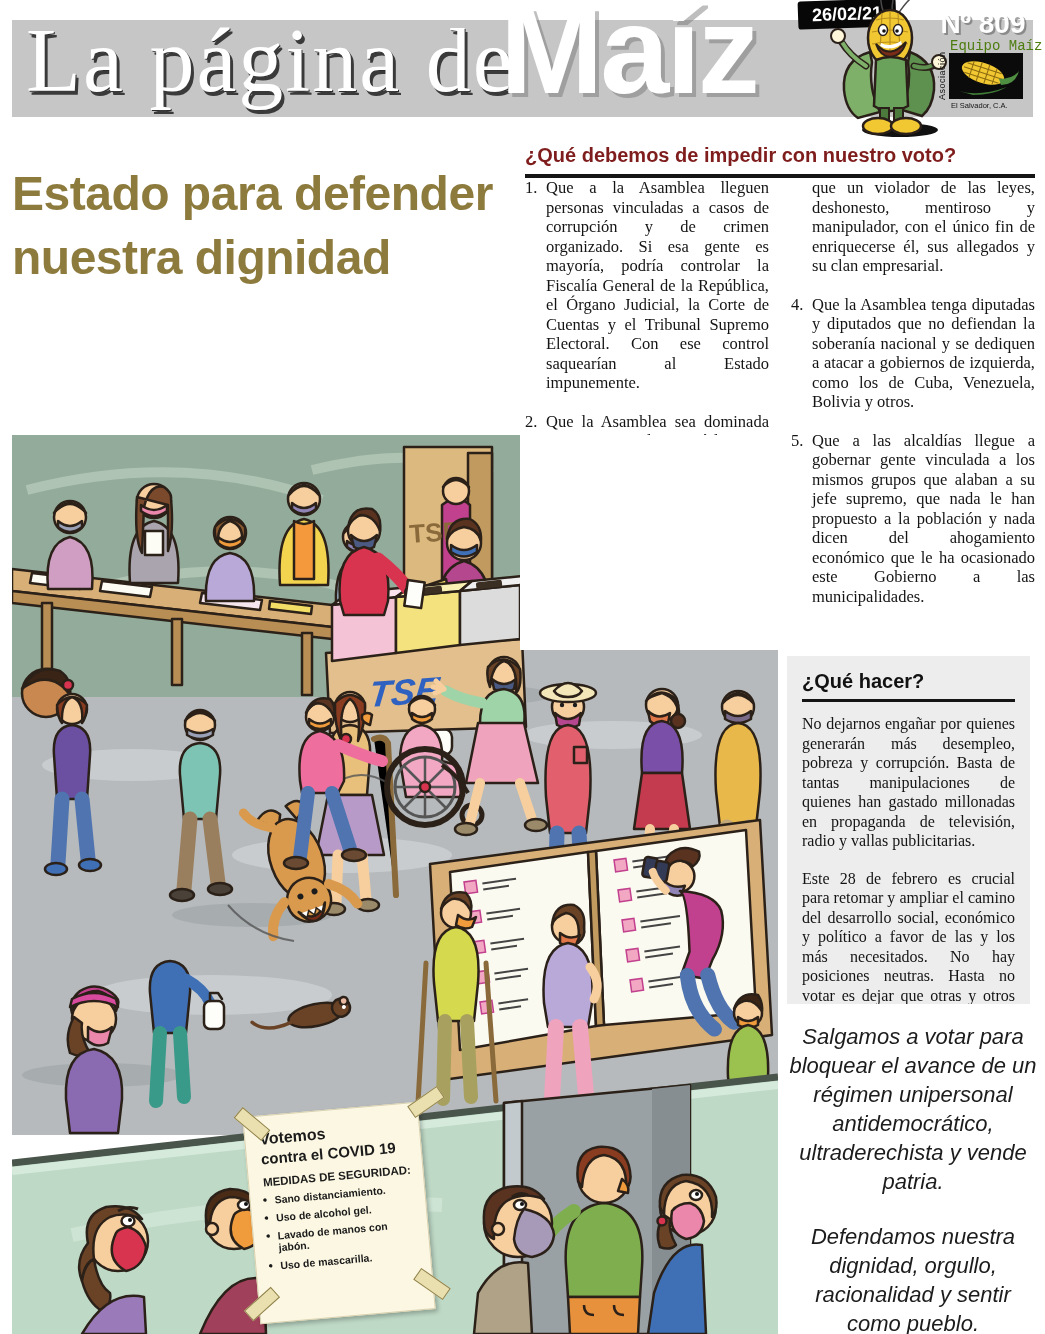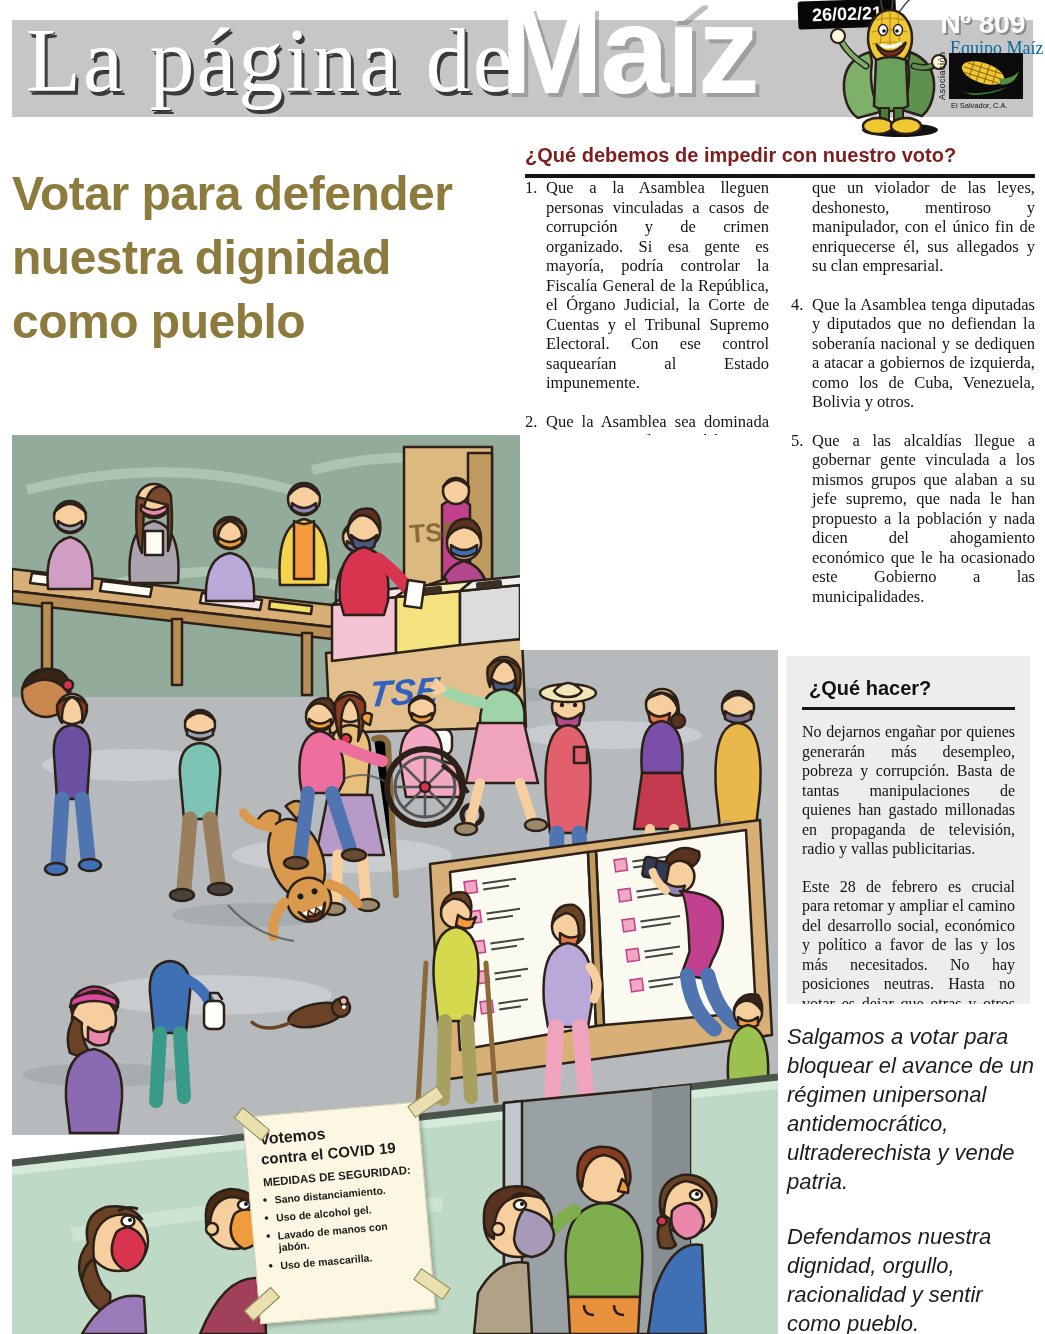--- a/index.html
+++ b/index.html
@@ -14,22 +14,22 @@
   .masthead-bold{position:absolute;left:500px;top:-12px;font-size:124px;line-height:1;
     font-weight:bold;color:#fff;letter-spacing:-3px;
     text-shadow:4px 4px 0 rgba(110,110,110,.45);white-space:nowrap;}
   .date-badge{position:absolute;left:798px;top:0px;width:98px;height:28px;background:#070707;
     color:#fff;font-weight:bold;font-size:18px;line-height:28px;text-align:center;
     border-radius:3px;transform:rotate(-2deg);}
   .issue{position:absolute;left:928px;top:8px;width:110px;text-align:center;font-weight:bold;
     font-size:28px;color:#fff;text-shadow:2px 2px 0 rgba(90,90,90,.55);white-space:nowrap;}
   .mascot{position:absolute;left:822px;top:-18px;}
   .logo{position:absolute;left:938px;top:38px;width:98px;height:76px;}
-  .logo-top{position:absolute;left:12px;top:0;font-family:Liberation Serif, serif;
-    font-size:18px;color:#0369a1;white-space:nowrap;}
+  .logo-top{position:absolute;left:12px;top:0;font-family:Liberation Mono, monospace;
+    font-size:14px;color:#4d7c0f;white-space:nowrap;}
   .logo-side{position:absolute;left:-1px;top:14px;font-size:9px;color:#141414;
     writing-mode:vertical-rl;transform:rotate(180deg);letter-spacing:.5px;height:48px;text-align:center;}
   .logo-box{position:absolute;left:11px;top:15px;width:74px;height:46px;background:#0b0b0b;}
   .logo-bottom{position:absolute;left:13px;top:63px;font-size:7.5px;color:#141414;white-space:nowrap;}
 
   
   .headline{position:absolute;left:12px;top:130px;width:505px;font-weight:bold;
     font-size:48px;line-height:64px;color:#8d7b3e;letter-spacing:-.5px;}
   .intro{position:absolute;left:12px;top:327px;width:506px;font-size:19.5px;line-height:22px;
     color:#141414;}
@@ -41,29 +41,29 @@
   .impedir-cols{column-count:2;column-gap:22px;height:472px;column-fill:auto;
     font-family:Liberation Serif, serif;font-size:16.5px;line-height:19.5px;text-align:justify;
     color:#141414;hyphens:auto;overflow:hidden;}
   .impedir-cols p{margin:0 0 19px 0;}
   .impedir-cols p.numbered{padding-left:21px;text-indent:-21px;}
   .impedir-cols .num{display:inline-block;width:21px;text-indent:0;}
 
   
   .que-hacer{position:absolute;left:787px;top:656px;width:243px;height:348px;background:#ededed;
     padding:14px 15px;box-sizing:border-box;overflow:hidden;}
-  .que-hacer h2{margin:7px;font-size:20px;font-weight:bold;color:#111;}
+  .que-hacer h2{margin:0;font-size:20px;font-weight:bold;color:#111;}
   .que-hacer .rule{height:3px;margin-top:6px;margin-bottom:12px;}
   .que-hacer p{margin:0 0 18px 0;font-family:"Liberation Serif",serif;font-size:16px;
     line-height:19.5px;text-align:justify;color:#141414;hyphens:auto;}
 
   
   .outro{position:absolute;left:787px;top:1022px;width:252px;font-style:italic;font-size:22px;
     line-height:29px;color:#1c1c1c;}
-  .outro p{margin:0 0 26px 0;}
+  .outro p{margin:0 0 26px 0;text-align:center;}
 
   
   .illustration{position:absolute;left:12px;top:435px;width:766px;height:899px;}
   .scene{position:absolute;left:0;top:0;}
   .poster{position:absolute;left:239px;top:674px;width:176px;height:208px;background:#fbf7e2;
     transform:rotate(-5deg);box-shadow:2px 3px 4px rgba(0,0,0,.25);border:1px solid #d8d0ae;
     padding:14px 10px 8px 14px;box-sizing:border-box;z-index:3;color:#1b1b1b;}
   .poster .t1{font-size:16px;font-weight:bold;}
   .poster .t2{font-size:15px;font-weight:bold;margin-top:2px;}
   .poster .sub{font-size:11.5px;font-weight:bold;margin-top:9px;}
@@ -144,23 +144,22 @@
             </g>
           </g>
           <path d="M50,26 Q64,26 70,18 Q66,32 52,32 Z" fill="#4f8f42"></path>
         </svg>
       </div>
       <div class="logo-bottom">El Salvador, C.A.</div>
     </div>
   </header>
 
   <h1 class="headline">
-    <div>Votar para defender</div>
+    <div>Estado para defender</div>
     <div>nuestra dignidad</div>
-    <div>como pueblo</div>
   </h1>
 
   <section class="impedir">
     <h2>¿Qué debemos de impedir con nuestro voto?</h2>
     <div class="rule"></div>
     <div class="impedir-cols">
       <p class="numbered"><span class="num">1.</span><span>Que a la Asamblea lleguen personas vinculadas a casos de corrupción y de crimen organizado. Si esa gente es mayoría, podría controlar la Fiscalía General de la República, el Órgano Judicial, la Corte de Cuentas y el Tribunal Supremo Electoral. Con ese control saquearían al Estado impunemente.</span></p>
       <p class="numbered"><span class="num">2.</span><span>Que la Asamblea sea dominada por gente que levantará la mano para aprobar privatizaciones de empresas públicas, aumentar el IVA y quitarle impuestos a los ricos.</span></p>
       <p class="numbered"><span class="num">3.</span><span>Que la Asamblea Legislativa sea controlada por un grupo de incapaces y serviles a un jefe al que le rinden culto como si fuera un ser divino, cuando no es más que un violador de las leyes, deshonesto, mentiroso y manipulador, con el único fin de enriquecerse él, sus allegados y su clan empresarial.</span></p>
       <p class="numbered"><span class="num">4.</span><span>Que la Asamblea tenga diputadas y diputados que no defiendan la soberanía nacional y se dediquen a atacar a gobiernos de izquierda, como los de Cuba, Venezuela, Bolivia y otros.</span></p>

